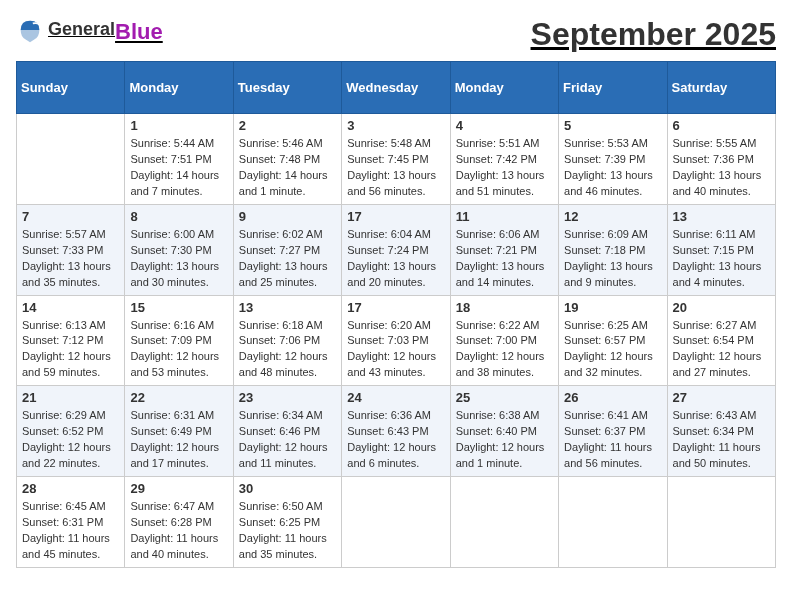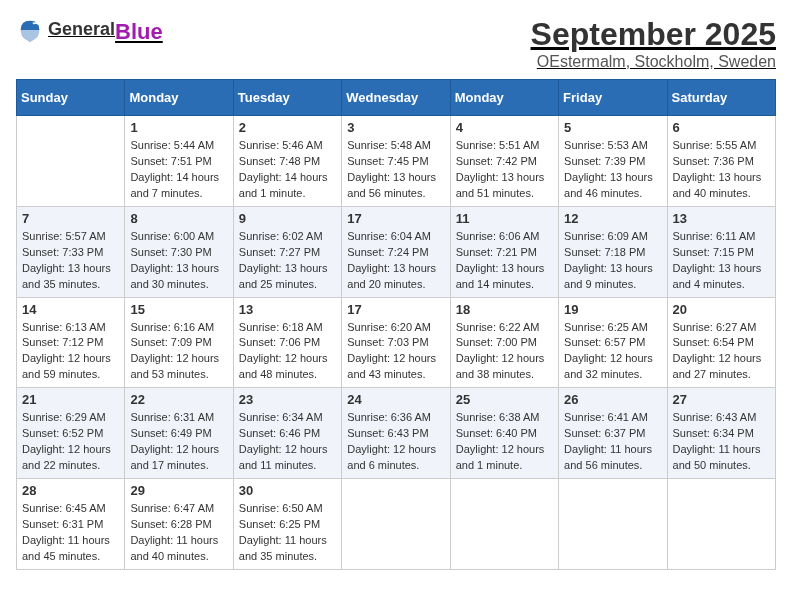--- a/index.html
+++ b/index.html
@@ -32,41 +32,41 @@
       font-size: 22px;
       font-weight: bold;
       color: #a21caf;
       line-height: 1.1;
     }
     .logo-icon svg {
       width: 28px;
       height: 28px;
     }
     .title-area {
-      text-align: right;
+      text-align: center;
     }
     .month-title {
       font-size: 32px;
       font-weight: bold;
       color: #333;
     }
     .subtitle {
       font-size: 16px;
       color: #555;
     }
     .calendar {
       width: 100%;
       border-collapse: collapse;
       border: 1px solid #ccc;
     }
     .calendar th {
       background-color: #2a6db5;
       color: #fff;
       font-size: 13px;
-      padding: 10px 4px;
+      padding: 18px 4px;
       text-align: left;
       border: 1px solid #1e5a9a;
     }
     .calendar td {
       vertical-align: top;
       border: 1px solid #ccc;
       padding: 4px 5px;
       width: calc(100% / 7);
       min-height: 80px;
       font-size: 11px;
@@ -107,21 +107,20 @@
     </div>
     <div>
       <div style="display:flex;">
         <span class="logo-text-general">General</span>
         <span class="logo-text-blue">Blue</span>
       </div>
     </div>
   </div>
   <div class="title-area">
     <div class="month-title">September 2025</div>
-    <div class="subtitle">OEstermalm, Stockholm, Sweden</div>
   </div>
 </div>
 
 <table class="calendar">
   <thead>
     <tr>
     <th>Sunday</th>
         <th>Monday</th>
         <th>Tuesday</th>
         <th>Wednesday</th>

